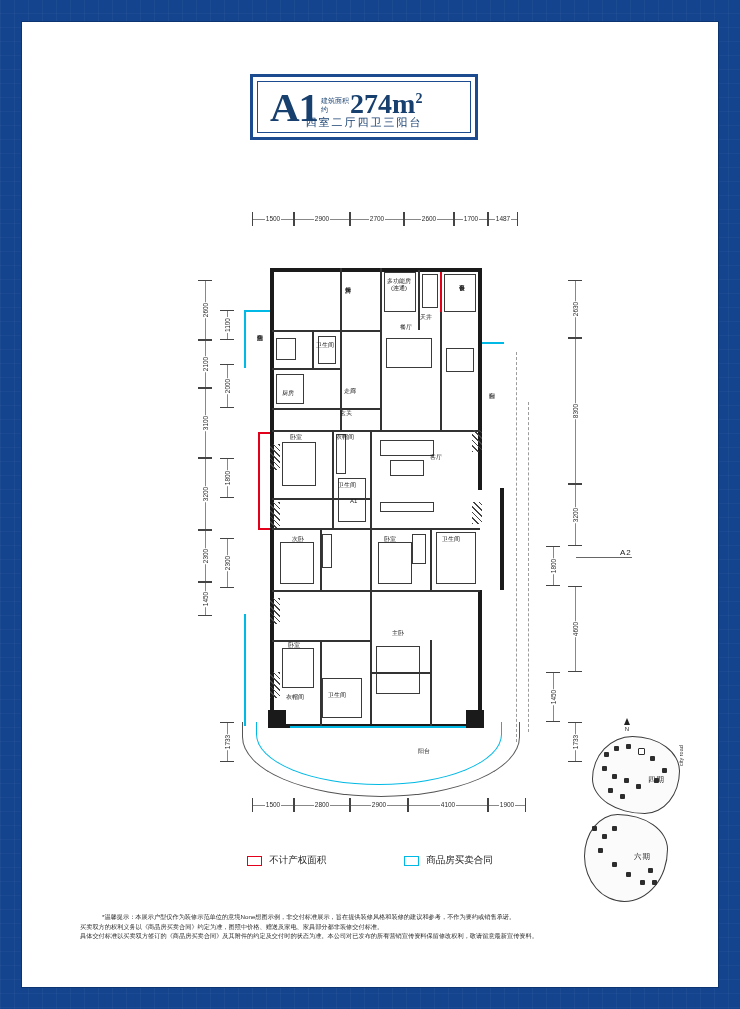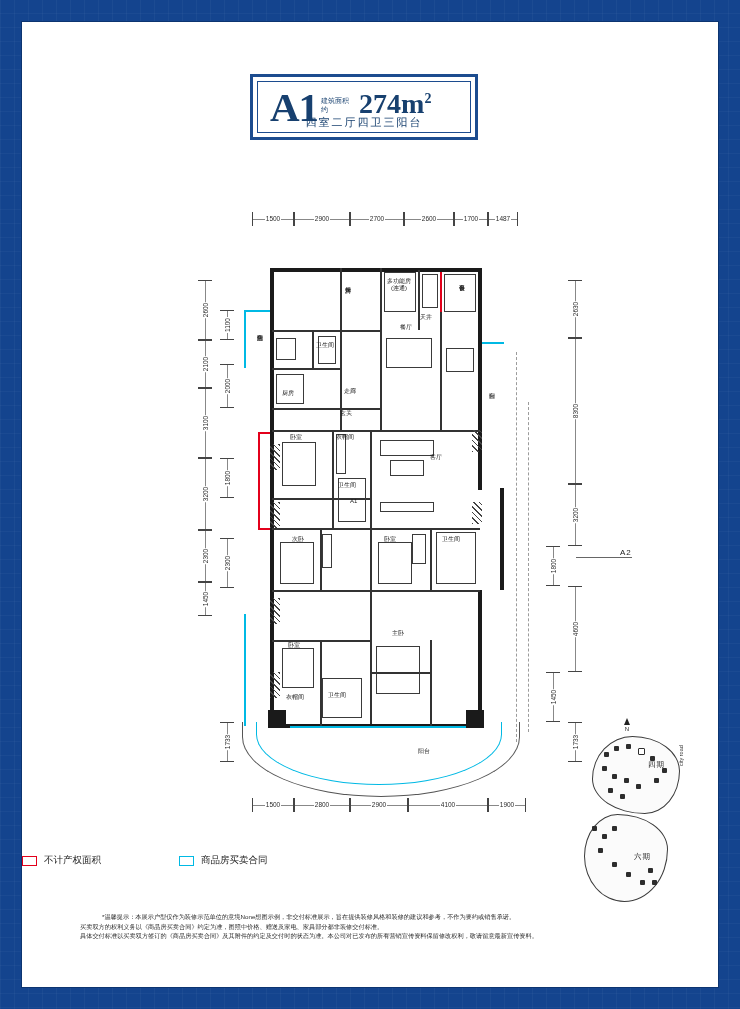--- a/index.html
+++ b/index.html
@@ -72,21 +72,21 @@
     color: #17406f;
     line-height: 9px;
     letter-spacing: 0px;
   }
   .t-area {
     font-family: "Liberation Serif", serif;
     font-weight: bold;
     font-size: 28px;
     color: #17406f;
     line-height: 1;
-    margin-left: 10px;
+    margin-left: 1px;
     margin-top: -6px;
   }
   .t-area sup { font-size: 14px; }
   .t-sub {
     position: absolute;
     left: 0; right: 0;
     bottom: 7px;
     text-align: center;
     font-size: 11px;
     color: #17406f;
@@ -213,21 +213,21 @@
   .a2-line {
     position: absolute;
     border-top: 1px solid #666;
   }
   
   .legend {
     position: absolute;
     left: 0; right: 0;
     top: 832px;
     display: flex;
-    justify-content: flex-start;
+    justify-content: center;
     gap: 78px;
     font-size: 9.5px;
     color: #1a1a1a;
   }
   .legend-item { display: flex; align-items: center; gap: 7px; }
   .sw {
     width: 15px; height: 10px;
     border: 1.5px solid #e3001b;
     background: #fff;
     box-sizing: border-box;
@@ -523,21 +523,21 @@
       </div>
     </div>
 
     <div class="keyplan">
       <div class="kp-north">
         <div class="arrow"></div>
         <span>N</span>
       </div>
       <div class="kp-blob a"></div>
       <div class="kp-blob b"></div>
-      <div class="kp-label" style="left:70px;top:38px;text-align:right;">四期</div>
+      <div class="kp-label" style="left:70px;top:53px;text-align:right;">四期</div>
       <div class="kp-label" style="left:56px;top:130px;">六期</div>
       <div class="kp-rot" style="left:100px;top:44px;">city road</div>
       <div class="kp-unit" style="left:26px;top:30px;"></div>
       <div class="kp-unit" style="left:36px;top:24px;"></div>
       <div class="kp-unit" style="left:48px;top:22px;"></div>
       <div class="kp-unit hollow" style="left:60px;top:26px;"></div>
       <div class="kp-unit" style="left:72px;top:34px;"></div>
       <div class="kp-unit" style="left:24px;top:44px;"></div>
       <div class="kp-unit" style="left:34px;top:52px;"></div>
       <div class="kp-unit" style="left:46px;top:56px;"></div>

